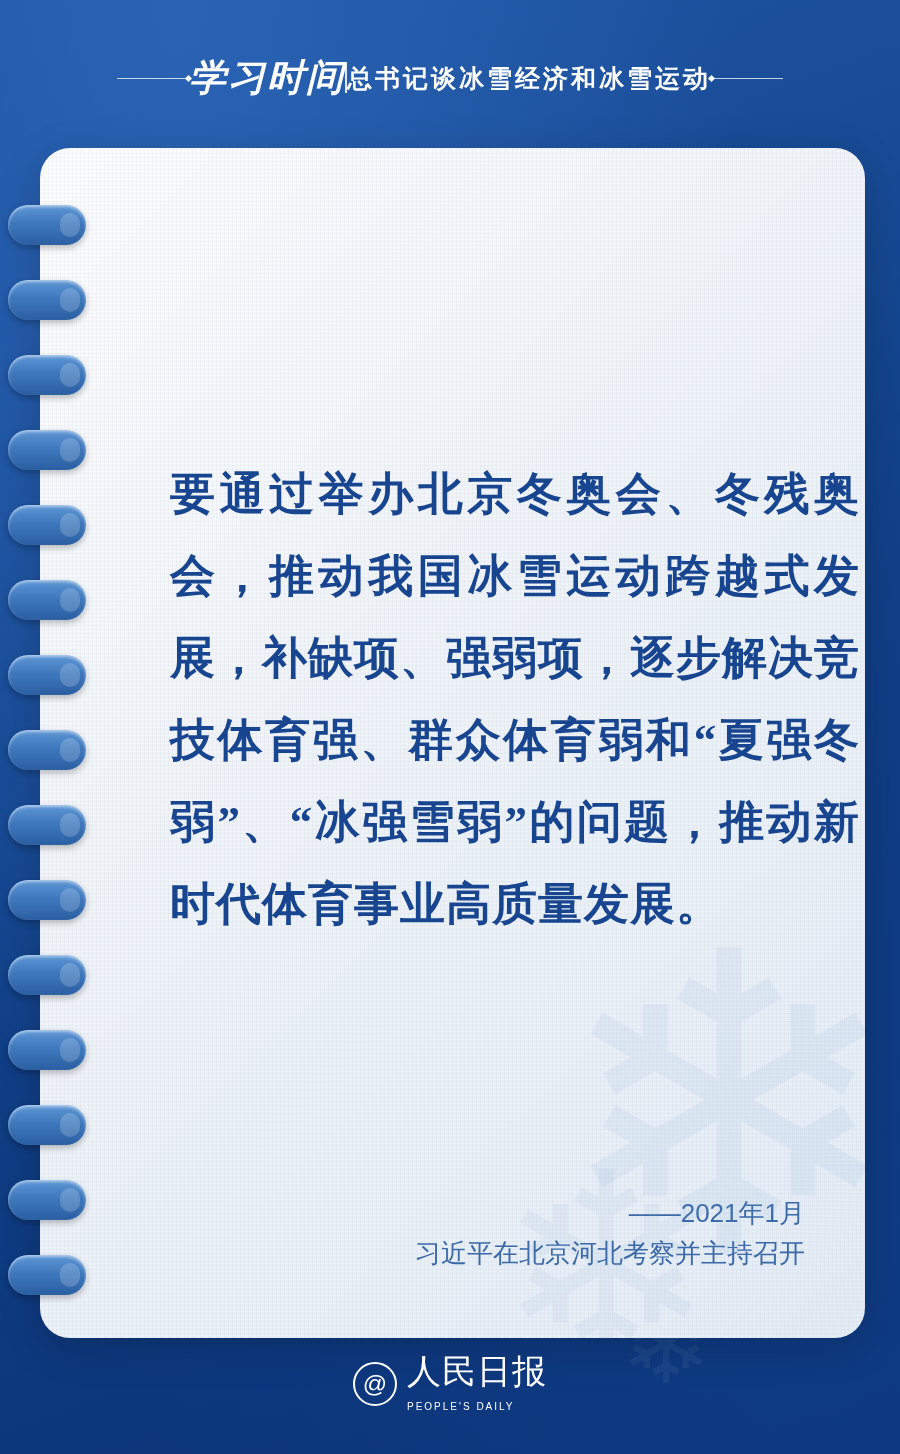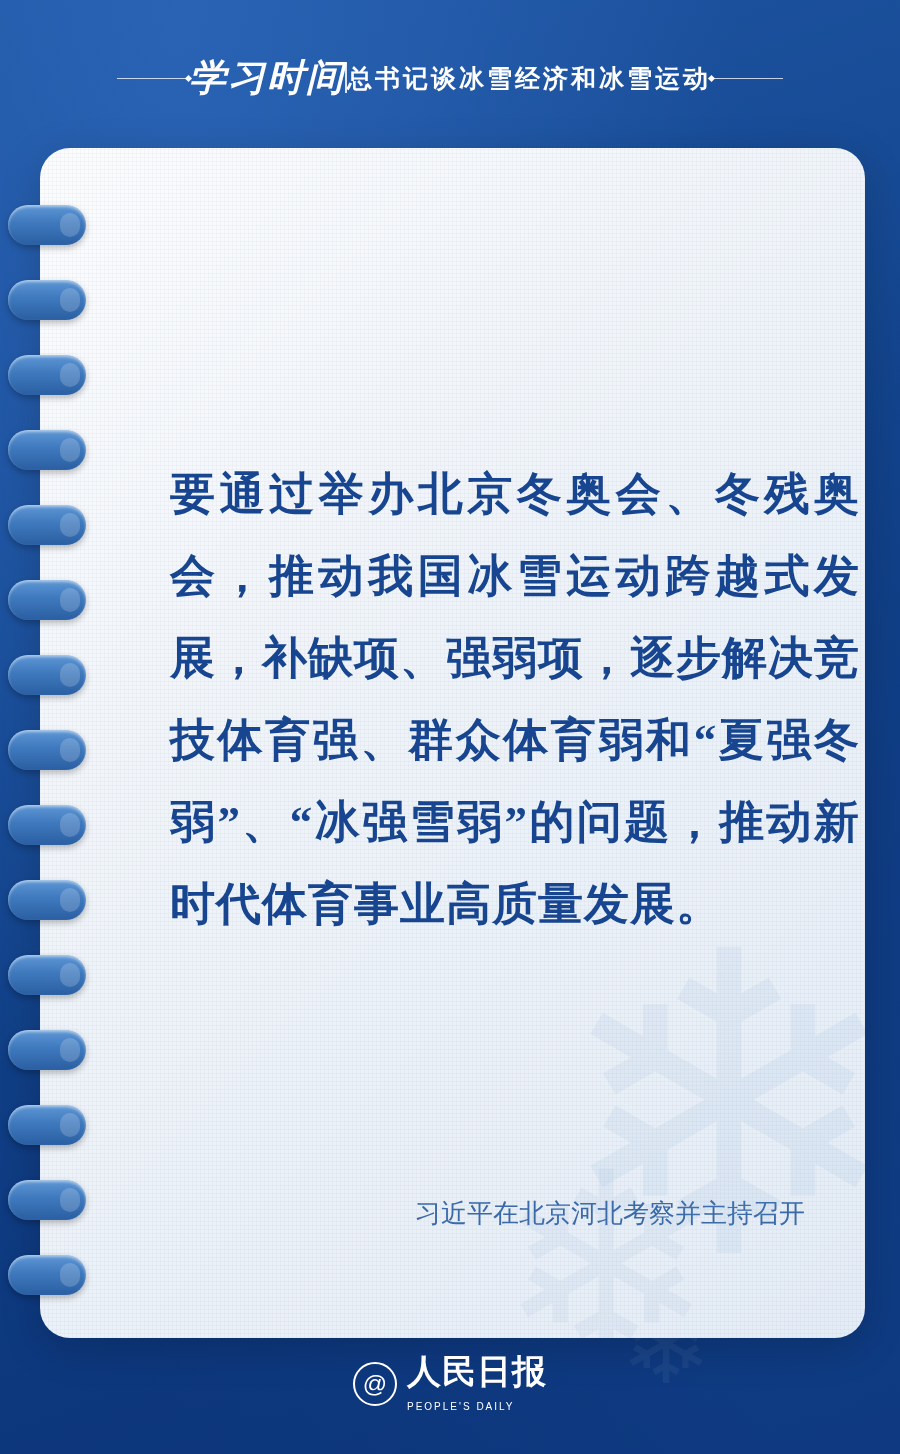--- a/index.html
+++ b/index.html
@@ -216,21 +216,21 @@
   }
   .logo-text-wrap {
     display: flex;
     flex-direction: column;
     align-items: flex-start;
     line-height: 1;
   }
   .logo-cn {
     color: #ffffff;
     font-family: "Liberation Serif", serif;
-    font-weight: bold;
+    font-weight: normal;
     font-size: 34px;
     letter-spacing: 1px;
   }
   .logo-en {
     color: #ffffff;
     font-family: "Liberation Sans", sans-serif;
     font-size: 10px;
     letter-spacing: 2px;
     margin-top: 13px;
   }
@@ -250,20 +250,21 @@
     <div class="brand-title">学习时间</div>
     <div class="divider-bar"></div>
     <div class="brand-sub">总书记谈冰雪经济和冰雪运动</div>
     <div class="rule right"></div>
   </div>
 
   <div class="card">
     <div class="quote">要通过举办北京冬奥会、冬残奥会，推动我国冰雪运动跨越式发展，补缺项、强弱项，逐步解决竞技体育强、群众体育弱和“夏强冬弱”、“冰强雪弱”的问题，推动新时代体育事业高质量发展。</div>
 
     <div class="attribution">
+      <span class="line">——2021年1月</span>
       <span class="line">习近平在北京河北考察并主持召开</span>
     </div>
   </div>
 
   <div class="rings">
     <div class="ring"></div>
     <div class="ring"></div>
     <div class="ring"></div>
     <div class="ring"></div>
     <div class="ring"></div>

